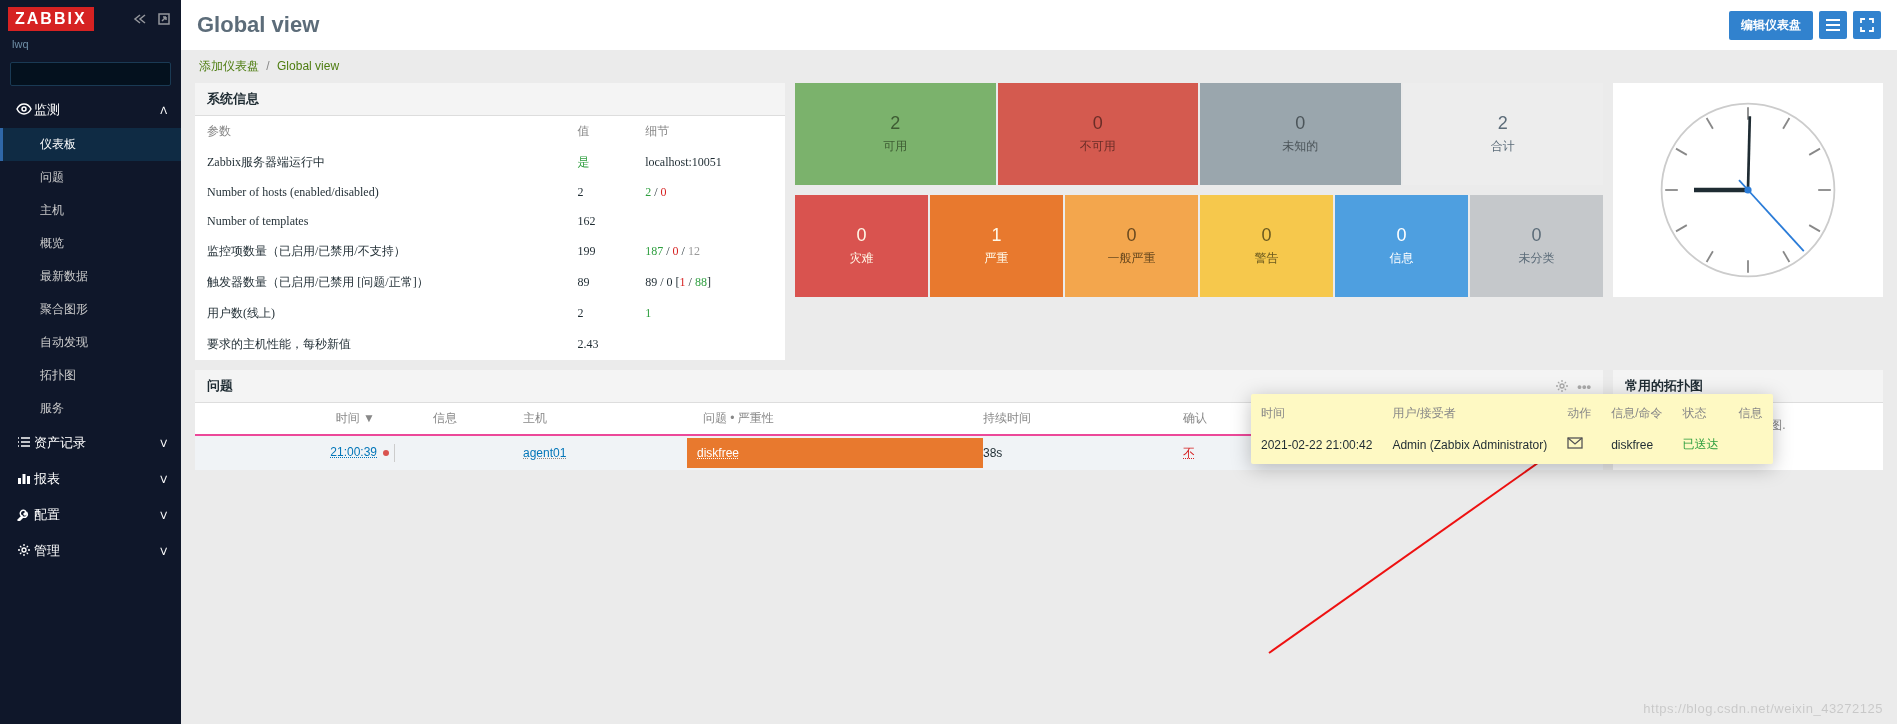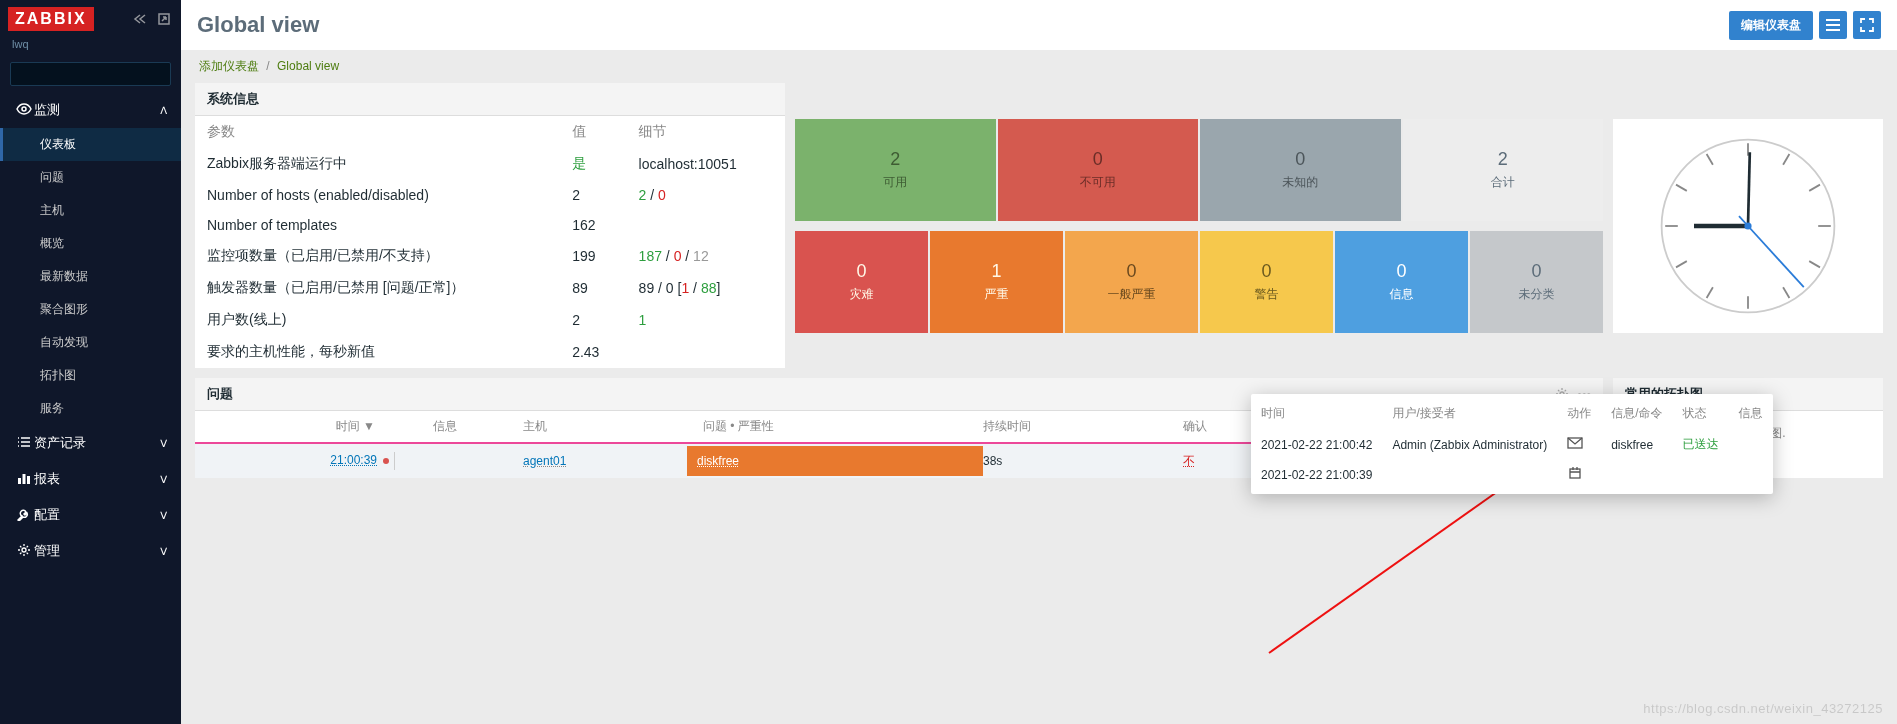--- a/index.html
+++ b/index.html
@@ -24,25 +24,25 @@
 .m-head { display: flex; align-items: center; height: 50px; padding: 0 16px; background: #fff; }
 .m-title { font-size: 22px; color: #5c6c79; }
 .m-head-btns { margin-left: auto; display: flex; gap: 6px; }
 .btn { border: none; cursor: pointer; font-size: 12px; }
 .btn-pri { background: #3182ce; color: #fff; padding: 6px 12px; border-radius: 2px; font-weight: bold; }
 .btn-ico { background: #3182ce; color: #fff; width: 28px; height: 28px; display: flex; align-items: center; justify-content: center; border-radius: 2px; }
 .m-bc { padding: 8px 18px; font-size: 12px; background: #ebebeb; color: #0275b8; }
 .m-bc a { color: #4d7c0f; text-decoration: none; }
 .m-bc .sep { color: #888; margin: 0 4px; }
 .content { flex: 1; padding: 0 14px; position: relative; }
-.row1 { display: flex; gap: 10px; align-items: center; }
+.row1 { display: flex; gap: 10px; }
 .panel { background: #fff; }
 .p-sysinfo { width: 590px; }
 .p-hd { background: #f4f4f4; padding: 7px 12px; font-weight: bold; font-size: 13px; border-bottom: 1px solid #ddd; }
-.sys-table { width: 100%; border-collapse: collapse; font-size: 14px; }
+.sys-table { width: 100%; border-collapse: collapse; font-size: 12px; font-family: Liberation Serif, serif; }
 .sys-table th { text-align: left; color: #888; font-weight: normal; padding: 7px 12px; }
 .sys-table td { padding: 7px 12px; }
 .green { color: #2d9e3e; }
 .red { color: #d62222; }
 .gray { color: #999; }
 .p-tiles { flex: 1; display: flex; flex-direction: column; gap: 10px; }
 .tile-row { display: flex; gap: 2px; }
 .tile { flex: 1; display: flex; flex-direction: column; align-items: center; justify-content: center; height: 102px; color: #555; }
 .tile .num { font-size: 18px; }
 .tile .lbl { font-size: 12px; margin-top: 4px; }
@@ -64,21 +64,21 @@
 .prob-table { width: 100%; border-collapse: collapse; font-size: 12px; }
 .prob-table th { text-align: left; color: #888; font-weight: normal; padding: 7px 8px; border-bottom: 2px solid #ec4899; }
 .prob-row td { padding: 8px; border-top: 1px solid #eee; vertical-align: middle; }
 .prob-row { background: #f0f3f6; }
 .bluelink { color: #0275b8; text-decoration: underline dotted; }
 .sev-badge { background: #e8792e; color: #fff; display: block; padding: 8px 10px; text-decoration: underline dotted; margin: -8px; }
 .tl-dot { display: inline-block; width: 6px; height: 6px; background: #d9534f; border-radius: 50%; margin-left: 6px; margin-right: 2px; }
 .tl-line { display: inline-block; width: 1px; height: 18px; background: #ccc; margin-left: 3px; vertical-align: middle; }
 .p-maps { width: 270px; background: #fff; }
 .p-maps .center { text-align: center; color: #888; padding: 14px; }
-.popup { position: absolute; background: #ffffff; box-shadow: 0 4px 20px rgba(0,0,0,.25); border-radius: 2px; font-size: 12px; z-index: 100; padding: 4px 0; }
+.popup { position: absolute; background: #fef9c3; box-shadow: 0 4px 20px rgba(0,0,0,.25); border-radius: 2px; font-size: 12px; z-index: 100; padding: 4px 0; }
 .popup-table { border-collapse: collapse; }
 .popup-table th { color: #888; font-weight: normal; text-align: left; padding: 7px 10px; }
 .popup-table td { padding: 7px 10px; }
 .env-ico { width: 16px; height: 12px; display: inline-flex; align-items: center; justify-content: center; }
 .arrow-anno { position: absolute; pointer-events: none; }
 .watermark { position: absolute; right: 14px; bottom: 8px; color: rgba(0,0,0,.15); font-size: 13px; letter-spacing: .5px; }
 .dashed-act { display: inline-block; text-decoration: underline dashed; color: #555; padding: 0 2px; }
 </style>
 </head>
 <body>
@@ -380,33 +380,20 @@
               <td><span class="env-ico">
                   <svg width="16" height="12" viewBox="0 0 16 12" fill="none" stroke="#555" stroke-width="1.3">
                     <rect x="1" y="1" width="14" height="10"></rect>
                     <path d="M1 1l7 6 7-6"></path>
                   </svg>
                 </span></td>
               <td>diskfree</td>
               <td class="green">已送达</td>
               <td></td>
             </tr>
-            <tr>
-              <td>2021-02-22 21:00:39</td>
-              <td></td>
-              <td><span class="env-ico">
-                  <svg width="14" height="14" viewBox="0 0 14 14" fill="none" stroke="#555" stroke-width="1.3">
-                    <rect x="2" y="3" width="10" height="9"></rect>
-                    <path d="M2 6h10M5 1v3M9 1v3"></path>
-                  </svg>
-                </span></td>
-              <td></td>
-              <td class="green"></td>
-              <td></td>
-            </tr>
           </tbody>
       </table>
     </div>
 
     <svg class="arrow-anno" style="left:1068px; top:350px;" width="400" height="230">
       <defs>
           <marker id="ah" markerWidth="10" markerHeight="10" refX="8" refY="3" orient="auto">
             <path d="M0,0 L0,6 L9,3 z" fill="#e11"></path>
           </marker>
         </defs>

